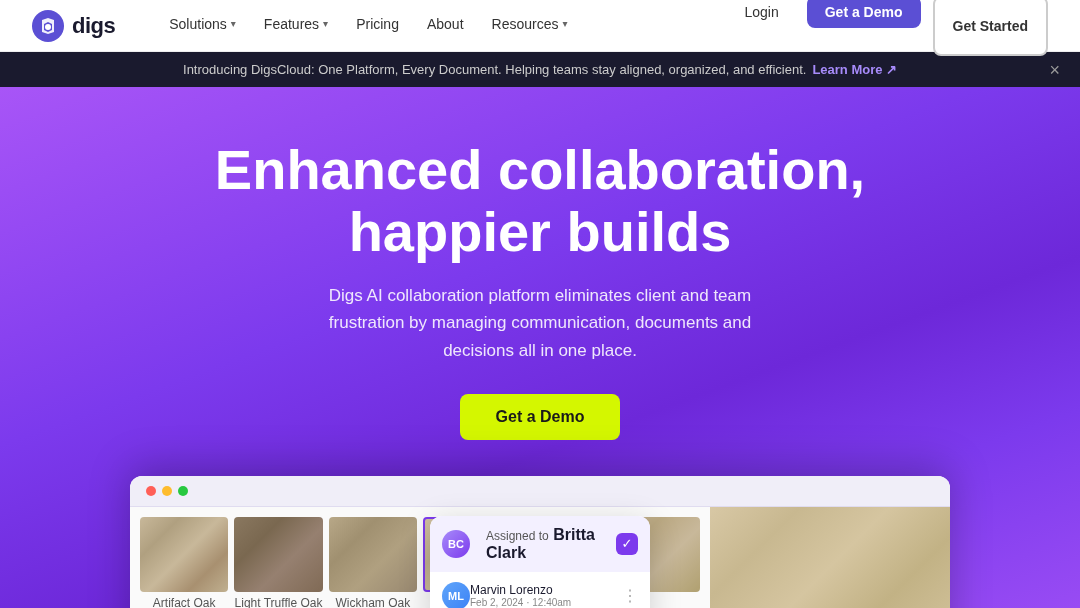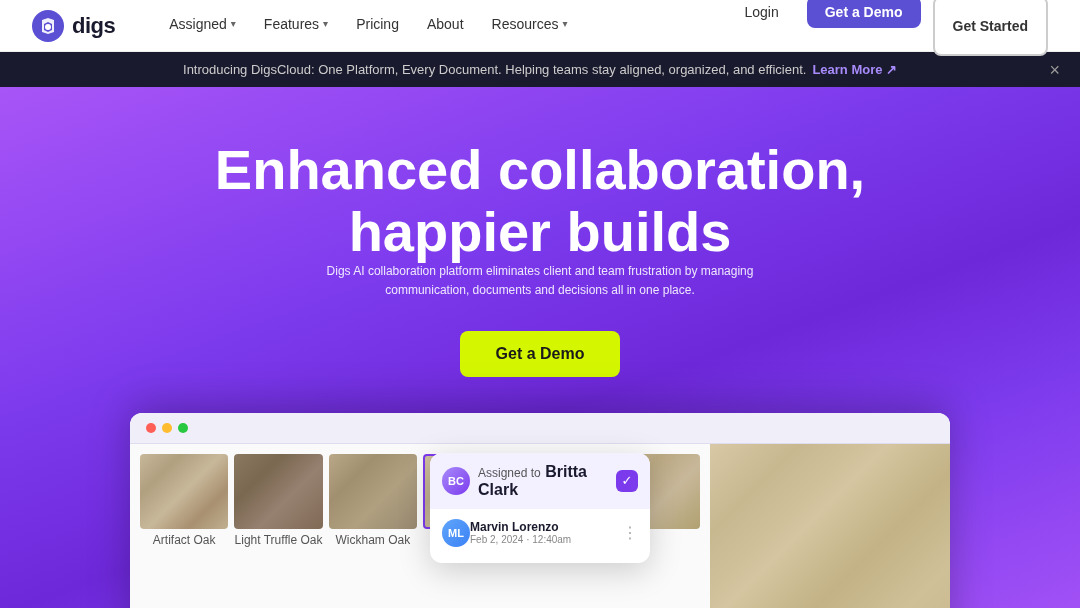--- a/index.html
+++ b/index.html
@@ -58,24 +58,24 @@
       background: linear-gradient(160deg, #a855f7 0%, #7c3aed 35%, #6d28d9 55%, #7c3aed 70%, #a855f7 100%);
       padding: 52px 20px 0;
       display: flex; flex-direction: column; align-items: center;
       min-height: 556px;
       position: relative;
       overflow: hidden;
     }
     .hero-title {
       font-size: 56px; font-weight: 800; color: #fff;
       text-align: center; line-height: 1.1;
-      max-width: 720px;
+      margin-bottom: 20px; max-width: 720px;
     }
     .hero-subtitle {
-      font-size: 12px; color: rgba(255,255,255,0.88);
+      font-size: 17px; color: rgba(255,255,255,0.88);
       text-align: center; max-width: 480px;
       line-height: 1.6; margin-bottom: 30px;
     }
     .btn-cta {
       background: #d4f700; color: #1a1a1a;
       padding: 14px 36px; font-size: 16px; font-weight: 700;
       border: none; border-radius: 8px; cursor: pointer;
       margin-bottom: 36px;
     }
 
@@ -135,21 +135,21 @@
       width: 220px;
       background: #fff;
       border-radius: 12px;
       box-shadow: 0 8px 32px rgba(0,0,0,0.18);
       overflow: hidden;
       z-index: 10;
     }
     .card-header {
       background: #f3f0ff;
       padding: 10px 12px;
-      display: flex; align-items: center; gap: 8px;
+      display: flex; align-items: center; gap: 16px;
     }
     .card-avatar {
       width: 28px; height: 28px; border-radius: 50%;
       background: linear-gradient(135deg, #a78bfa, #7c3aed);
       display: flex; align-items: center; justify-content: center;
       font-size: 11px; color: #fff; font-weight: 700; flex-shrink: 0;
     }
     .card-assigned-label { font-size: 12px; color: #555; }
     .card-assigned-name { font-weight: 700; color: #1a1a2e; }
     .card-check {
@@ -159,42 +159,42 @@
       color: #fff; font-size: 13px; flex-shrink: 0;
     }
     .card-body { padding: 10px 12px; }
     .card-user-row { display: flex; align-items: center; margin-bottom: 6px; }
     .card-user-avatar {
       width: 28px; height: 28px; border-radius: 50%;
       background: linear-gradient(135deg, #60a5fa, #3b82f6);
       display: flex; align-items: center; justify-content: center;
       font-size: 11px; color: #fff; font-weight: 700; flex-shrink: 0;
     }
-    .card-user-name { font-size: 12px; font-weight: 700; color: #1a1a2e; }
+    .card-user-name { font-size: 12px; font-weight: 400; color: #1a1a2e; }
     .card-user-time { font-size: 10px; color: #888; }
     .card-dots { margin-left: auto; color: #aaa; font-size: 16px; cursor: pointer; }
   </style>
 </head>
 <body>
 
 <nav class="navbar">
   <div class="nav-left">
     <div class="nav-logo">
 
       <svg class="nav-logo-icon" viewBox="0 0 32 32" fill="none">
         <circle cx="16" cy="16" r="16" fill="#5b4fd4"></circle>
         <path d="M10 10 L16 8 L22 10 L22 22 L16 24 L10 22 Z" fill="white" opacity="0.9"></path>
         <path d="M16 12 L20 14 L20 20 L16 22 L12 20 L12 14 Z" fill="#5b4fd4"></path>
         <circle cx="16" cy="17" r="3" fill="white"></circle>
       </svg>
       <span class="nav-logo-text">digs</span>
     </div>
     <div class="nav-links">
       <a class="nav-link">
-        <span>Assigned</span>
+        <span>Solutions</span>
         <span class="nav-chevron">▾</span>
       </a>
       <a class="nav-link">
         <span>Features</span>
         <span class="nav-chevron">▾</span>
       </a>
       <a class="nav-link">
         <span>Pricing</span>
       </a>
       <a class="nav-link">

